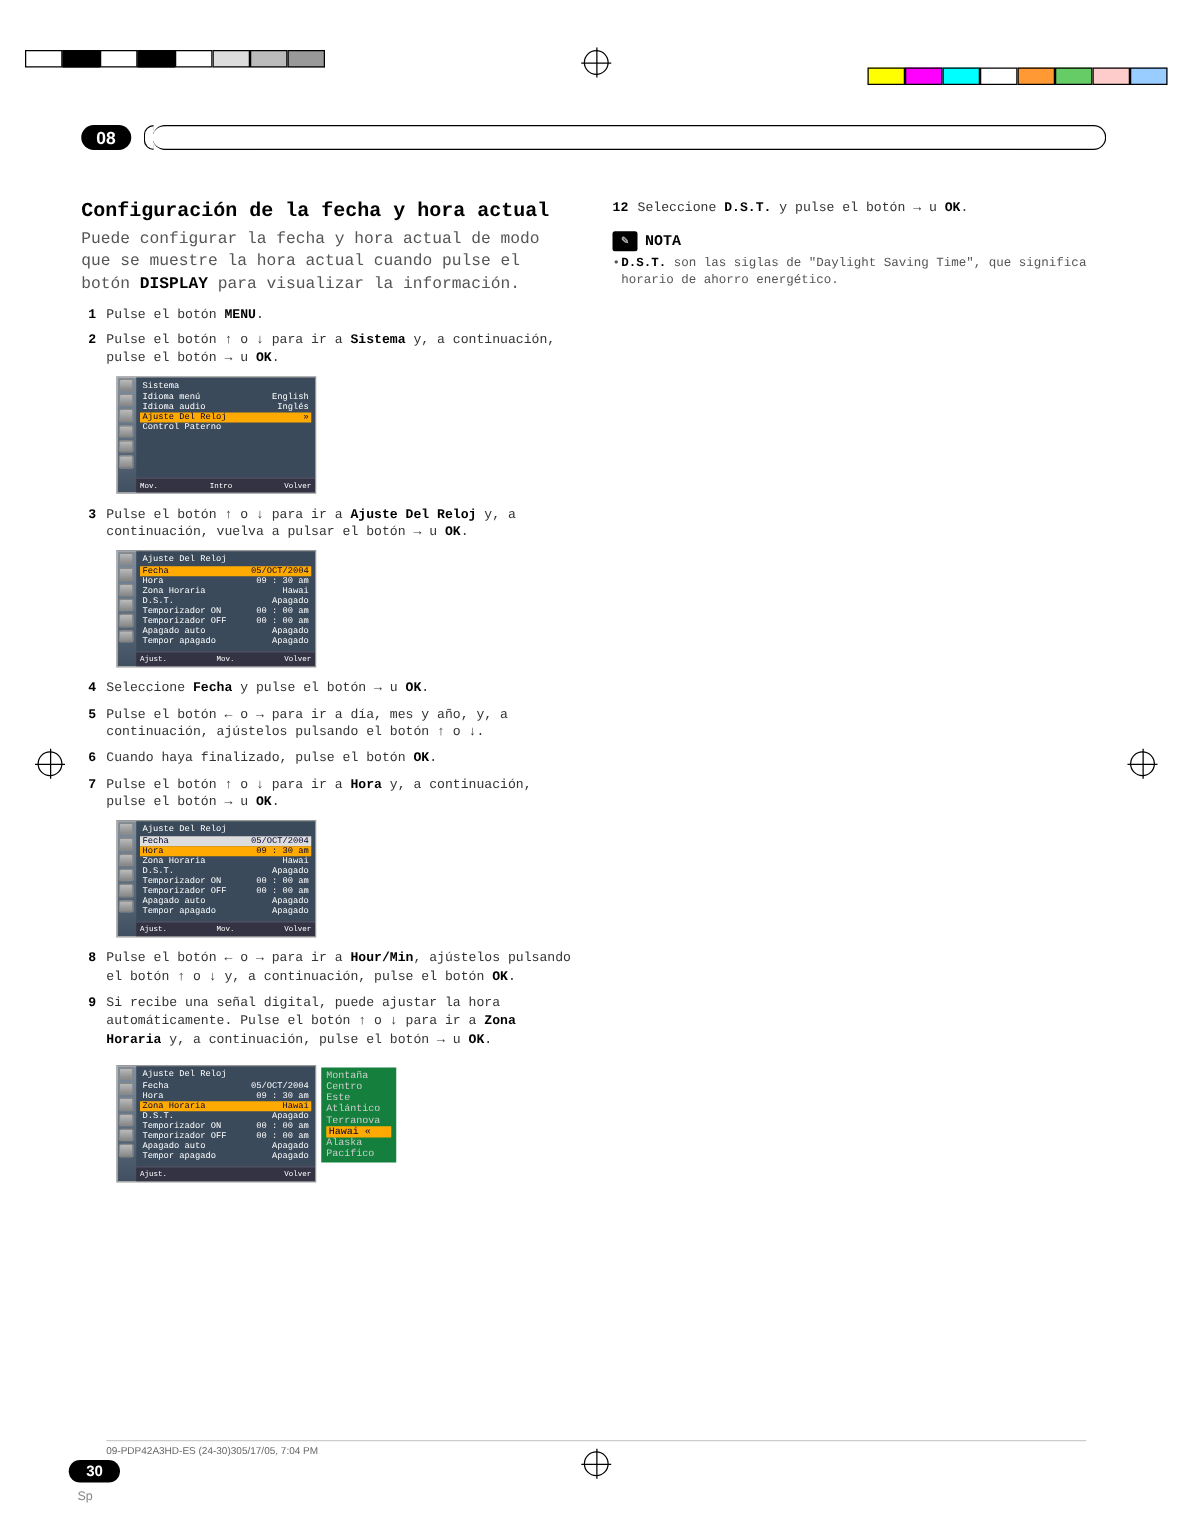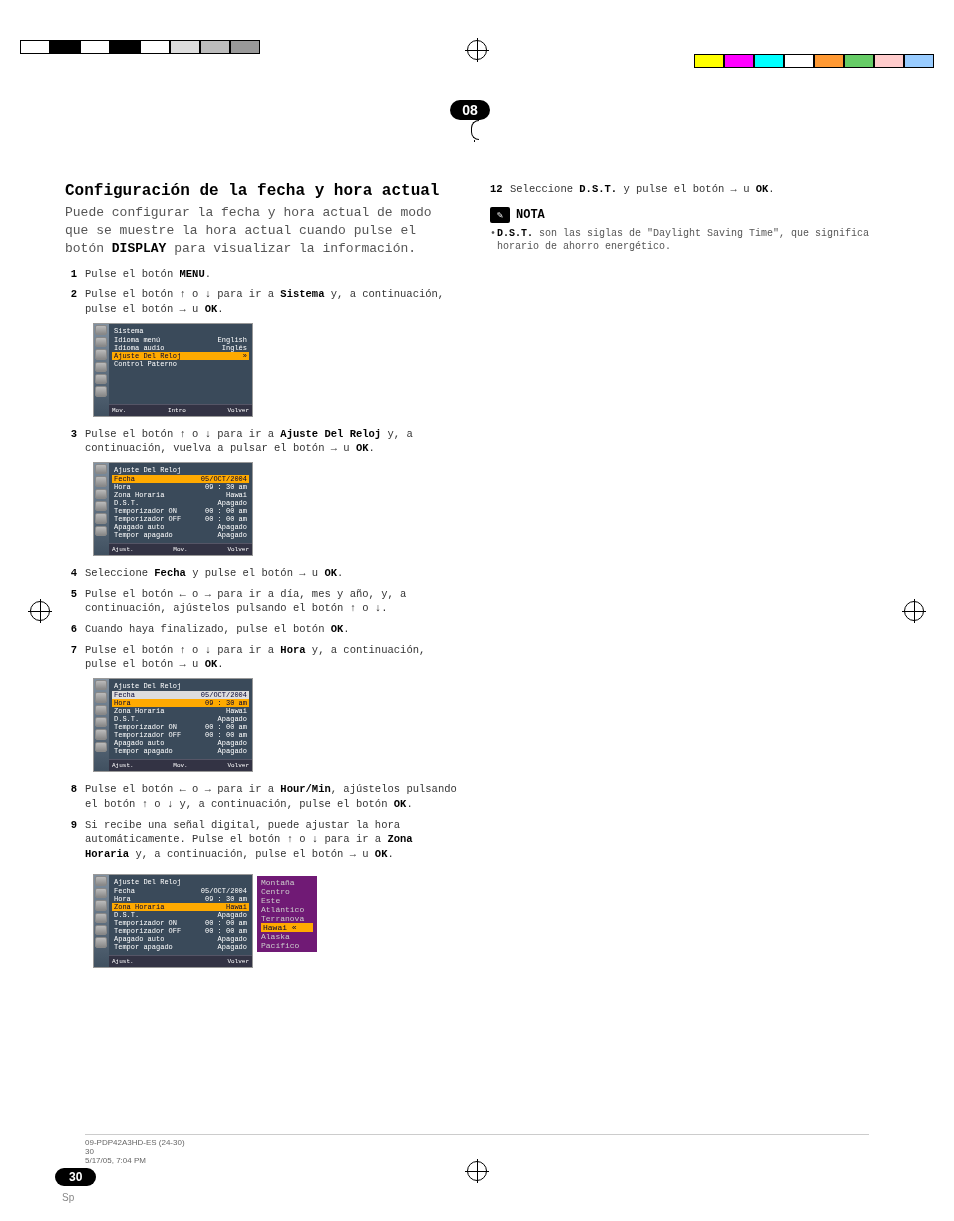--- a/index.html
+++ b/index.html
@@ -19,21 +19,21 @@
   .reg-mark { position: absolute; width: 20px; height: 20px; border: 1px solid #000; border-radius: 50%; }
   .reg-mark::before, .reg-mark::after { content:""; position:absolute; background:#000; }
   .reg-mark::before { left:50%; top:-3px; bottom:-3px; width:1px; }
   .reg-mark::after { top:50%; left:-3px; right:-3px; height:1px; }
   .reg-top { top: 40px; left: 50%; transform: translateX(-50%); }
   .reg-left { top: 50%; left: 30px; transform: translateY(-50%); }
   .reg-right { top: 50%; right: 30px; transform: translateY(-50%); }
   .reg-bottom { bottom: 40px; left: 50%; transform: translateX(-50%); }
 
   .page { position: absolute; top: 100px; left: 65px; width: 820px; }
-  .header-bar { display: flex; align-items: center; margin-bottom: 40px; flex-direction: column; }
+  .header-bar { display: flex; align-items: center; margin-bottom: 40px; }
   .chapter-num { background: #000; color: #fff; border-radius: 12px; padding: 2px 12px; font-weight: bold; font-size: 14px; margin-right: 10px; }
   .chapter-title { font-size: 18px; font-weight: bold; margin-left: 6px; }
   .header-cap { flex: 1; height: 20px; border: 1px solid #000; border-radius: 10px; border-left: none; margin-left: -1px; }
   .header-left-round { width: 8px; height: 20px; border: 1px solid #000; border-right: none; border-radius: 10px 0 0 10px; }
 
   .columns { display: flex; gap: 30px; }
   .col { width: 50%; font-family: Liberation Mono, monospace; }
 
   h2.section-title { font-size: 16px; font-weight: bold; margin-bottom: 4px; }
   p.intro { color: #555; font-size: 13px; line-height: 1.4; margin-bottom: 8px; }
@@ -46,36 +46,36 @@
 
   .osd { width: 160px; margin: 6px 0 10px 28px; border: 1px solid #999; background: linear-gradient(#8090a0,#405060); font-size: 7px; color: #fff; position: relative; }
   .osd-tabs { position: absolute; left: 0; top: 0; bottom: 18px; width: 14px; display: flex; flex-direction: column; }
   .osd-tab { flex:1; border:1px solid #888; background: linear-gradient(#bbb,#888); border-radius: 2px; margin:1px; }
   .osd-content { margin-left: 15px; padding: 2px 3px; min-height: 80px; background: #3a4a5a; }
   .osd-title { padding: 1px 2px; }
   .osd-row { display: flex; justify-content: space-between; padding: 0 2px; }
   .osd-row.sel { background: #fa0; color: #003; }
   .osd-row.white { background: #ddd; color: #003; }
   .osd-footer { margin-left: 15px; padding: 2px 3px; font-size: 6px; background: #334; display: flex; justify-content: space-between; border-top: 1px solid #556; }
-  .osd-side { position: absolute; left: 172px; top: 8px; width: 60px; font-size: 8px; color: #ccc; background: #701a75; padding: 2px 4px; }
+  .osd-side { position: absolute; left: 172px; top: 8px; width: 60px; font-size: 8px; color: #ccc; background: #15803d; padding: 2px 4px; }
   .osd-side .sel { background: #fa0; color: #003; padding: 0 2px; }
   .osd-wrap { display: flex; align-items: flex-start; }
   .osd-wrap .osd { margin-left: 28px; }
 
   .note-box { display: flex; align-items: center; margin: 10px 0 4px; }
   .note-icon { width: 20px; height: 16px; background: #000; color: #fff; font-size: 10px; display: flex; align-items: center; justify-content: center; margin-right: 6px; border-radius: 2px; }
   .note-label { font-weight: bold; font-size: 12px; }
   .note-body { font-size: 10px; color: #555; line-height: 1.3; margin-left: 0px; }
   .note-bullet { display: flex; }
   .note-bullet .b { width: 10px; }
 
   .page-num-badge { position: absolute; left: 55px; bottom: 35px; background: #000; color: #fff; border-radius: 12px; padding: 2px 14px; font-weight: bold; font-size: 12px; }
   .page-lang { position: absolute; left: 62px; bottom: 18px; font-size: 10px; color: #888; }
 
-  .footer-line { position: absolute; bottom: 56px; left: 85px; right: 85px; display: flex; font-size: 8px; color: #666; border-top: 1px solid #ccc; padding-top: 3px; flex-direction: column; }
+  .footer-line { position: absolute; bottom: 56px; left: 85px; right: 85px; display: flex; font-size: 8px; color: #666; border-top: 1px solid #ccc; padding-top: 3px; }
 </style>
 </head>
 <body>
 
 <div class="crop-marks">
   <span class="crop-left">
     <span class="crop-box"></span>
       <span class="crop-box black"></span>
       <span class="crop-box"></span>
       <span class="crop-box black"></span>

